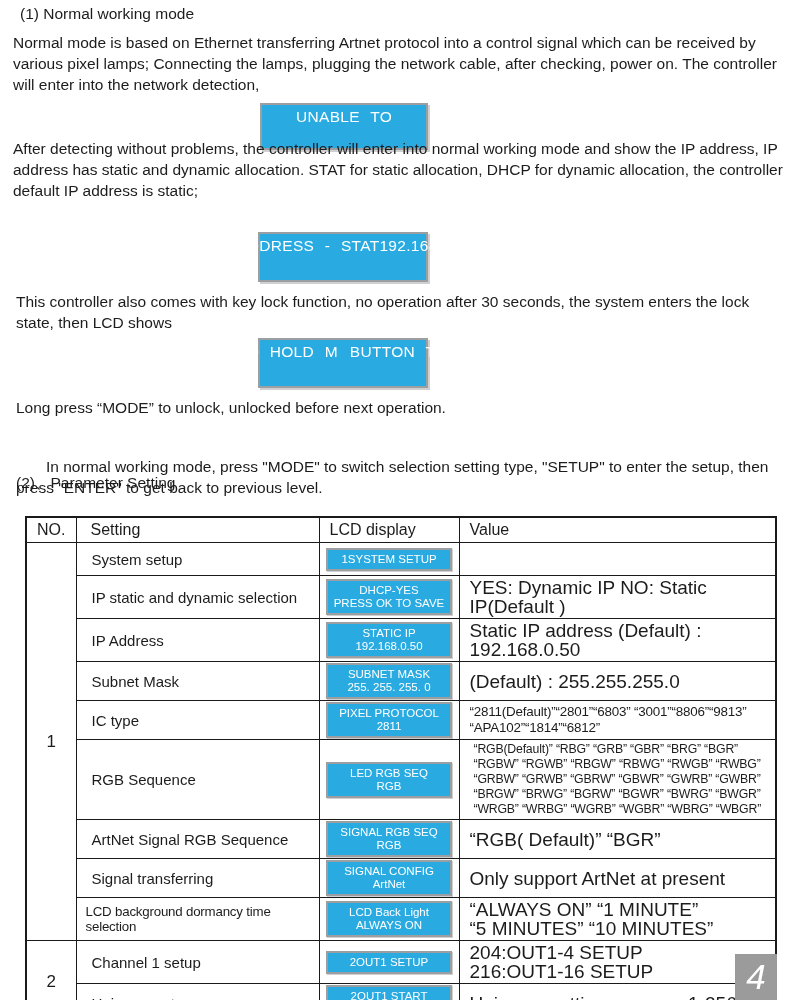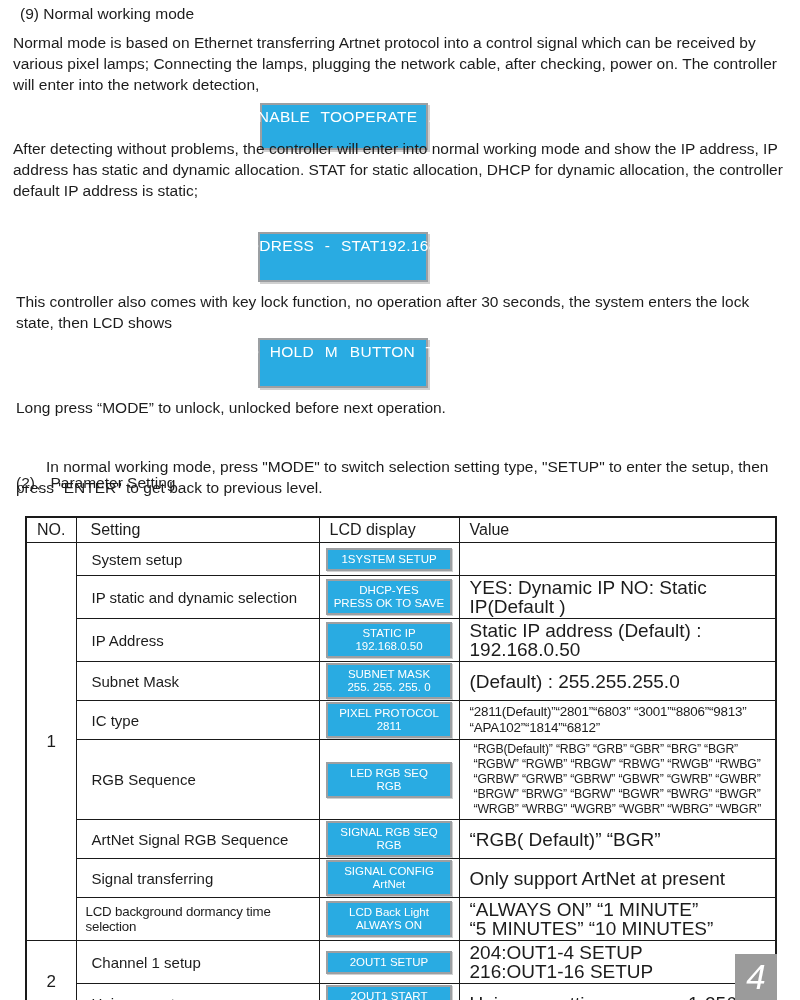--- a/index.html
+++ b/index.html
@@ -45,27 +45,26 @@
   
   .page-tab{
     width:42px;height:46px;background:#9b9b9b;
     display:flex;align-items:center;justify-content:center;
     color:#ffffff;font-size:35px;font-style:italic;
   }
 </style>
 </head>
 <body>
 
-<div class="abs heading" style="left:20px;top:5px;">(9) Normal working mode</div>
+<div class="abs heading" style="left:20px;top:5px;">(1) Normal working mode</div>
 
 <div class="abs para" style="left:13px;top:32px;width:775px;">Normal mode is based on Ethernet transferring Artnet protocol into a control signal which can be received by various pixel lamps; Connecting the lamps, plugging the network cable, after checking, power on. The controller will enter into the network detection,</div>
 
 <div class="abs lcd-box" style="left:260px;top:103px;width:164px;height:43px;">
   <div class="ln">UNABLE TO</div>
-  <div class="ln">OPERATE ...</div>
 </div>
 
 <div class="abs para" style="left:13px;top:138px;width:777px;">After detecting without problems, the controller will enter into normal working mode and show the IP address, IP address has static and dynamic allocation. STAT for static allocation, DHCP for dynamic allocation, the controller default IP address is static;</div>
 
 <div class="abs lcd-box" style="left:258px;top:232px;width:166px;height:46px;">
   <div class="ln">IP ADDRESS - STAT</div>
   <div class="ln">192.168.0.50</div>
 </div>
 
 <div class="abs para" style="left:16px;top:291px;width:772px;">This controller also comes with key lock function, no operation after 30 seconds, the system enters the lock state, then LCD shows</div>

